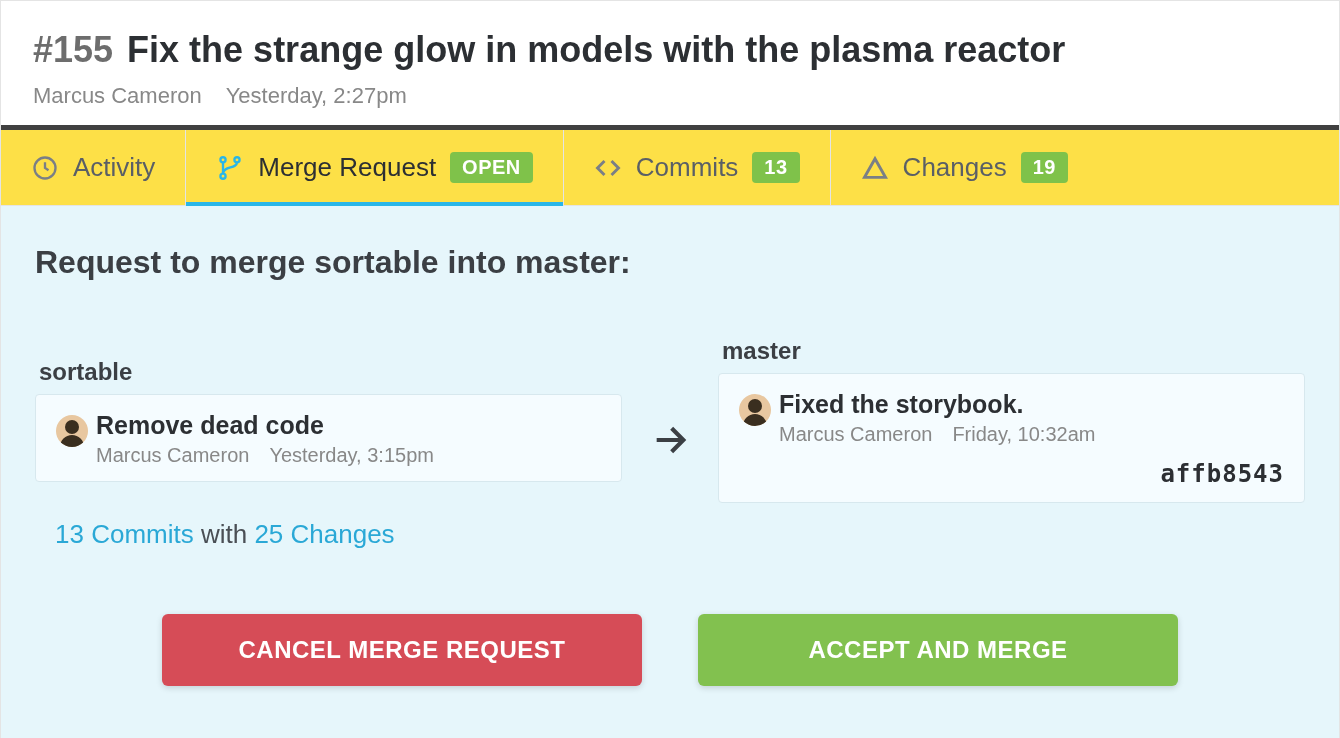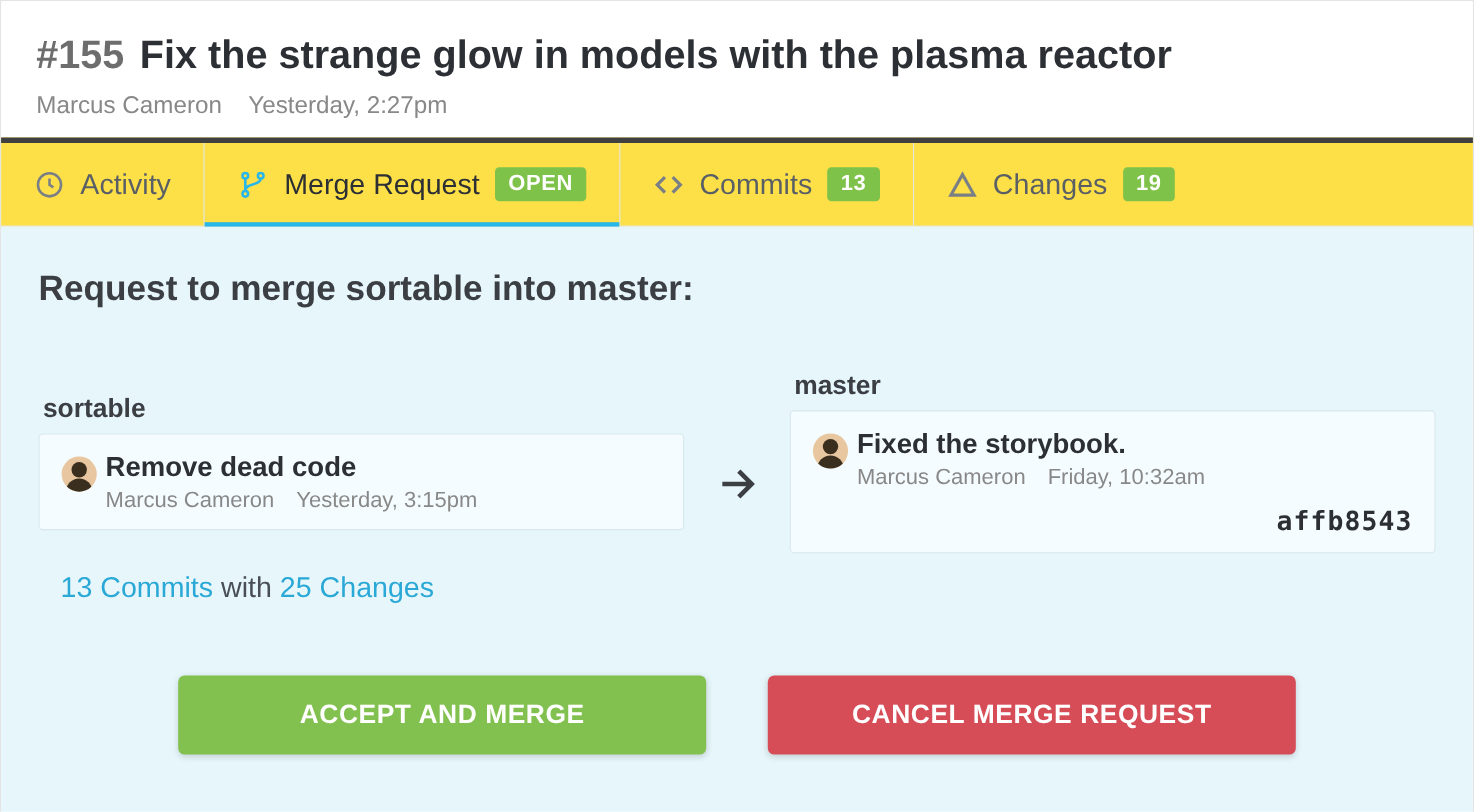--- a/index.html
+++ b/index.html
@@ -139,18 +139,18 @@
         </div>
       </div>
 
     </div>
 
     <div class="summary-line">
       <a href="#">13 Commits</a><span> with </span><a href="#">25 Changes</a>
     </div>
 
     <div class="actions">
+      <button class="btn btn-cancel">CANCEL MERGE REQUEST</button>
       <button class="btn btn-accept">ACCEPT AND MERGE</button>
-      <button class="btn btn-cancel">CANCEL MERGE REQUEST</button>
     </div>
   </div>
 
 </div>
 
 </body></html>

